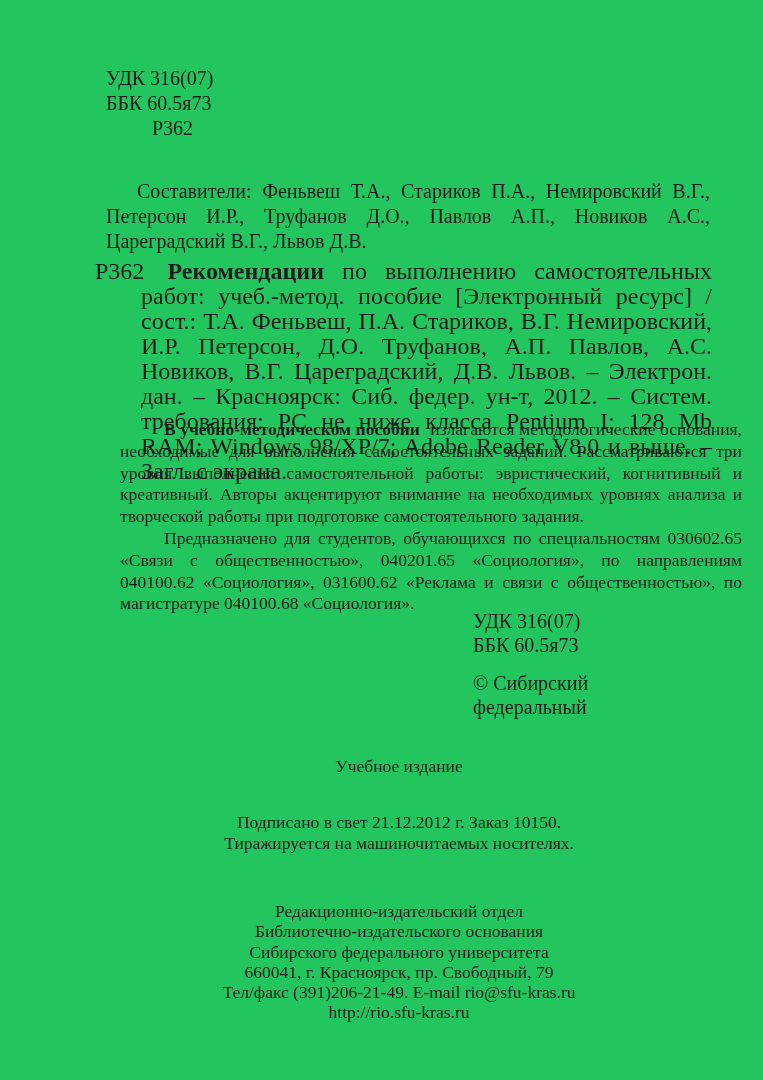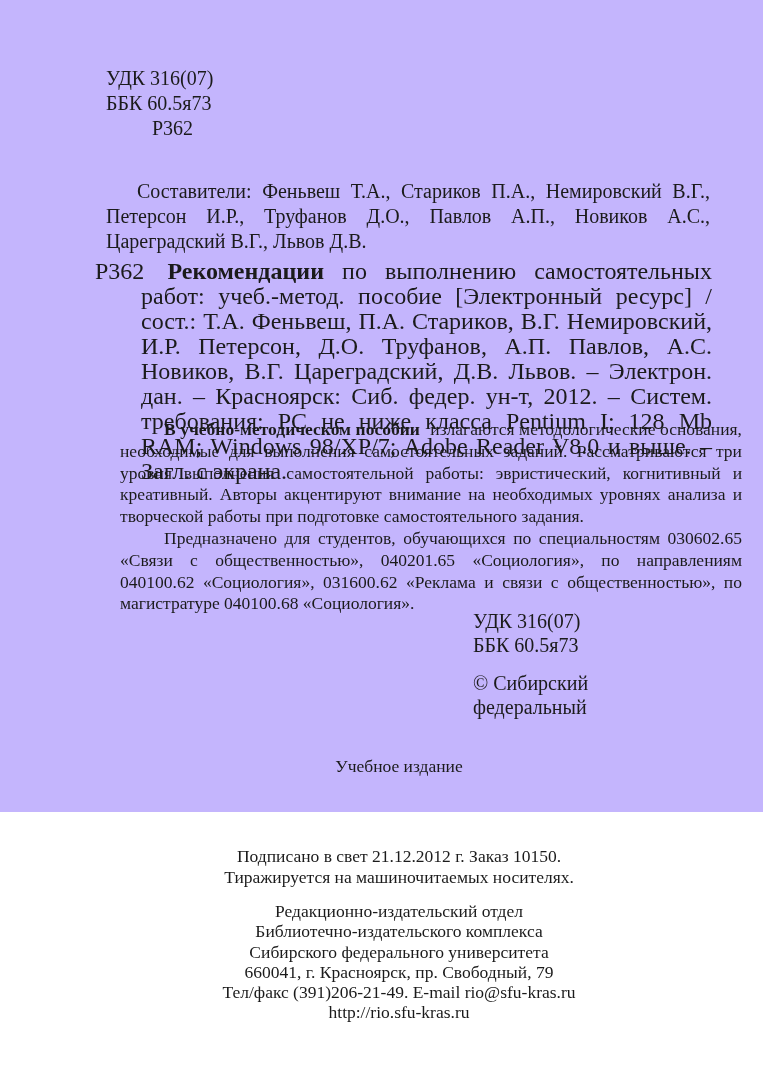--- a/index.html
+++ b/index.html
@@ -3,21 +3,21 @@
 <meta charset="utf-8">
 <style>
   * { margin: 0; padding: 0; box-sizing: border-box; }
   html, body { width: 763px; height: 1080px; }
   body {
     background: #ffffff;
     color: #1b1b1b;
     font-family: "Liberation Serif", "DejaVu Serif", serif;
     overflow: hidden;
   }
-  .page { position: relative; width: 763px; height: 812px; background: #c4b5fd; }
+  .page { position: relative; width: 763px; height: 1080px; background: #22c55e; }
   .abs { position: absolute; }
 
   
   .top-codes { left: 106px; top: 66px; font-size: 20px; line-height: 25px; }
   .top-codes .code-indent { padding-left: 46px; }
 
   
   .compilers {
     left: 106px; top: 179px; width: 604px;
     font-size: 20px; line-height: 25px;
@@ -44,21 +44,21 @@
   .annotation b { padding-right: 6px; }
 
   
   .bottom-codes { left: 473px; top: 610px; font-size: 20px; line-height: 23.5px; }
   .copyright    { left: 473px; top: 672px; font-size: 20px; line-height: 23.5px; }
 
   
   .centered { left: 88px; width: 622px; text-align: center; font-size: 17.5px; }
   .edition   { top: 756px; line-height: 21px; }
   .prepared  { top: 796px; line-height: 21px; }
-  .release   { top: 846px; line-height: 21px; }
+  .release   { top: 812px; line-height: 21px; }
   .publisher { top: 901px; line-height: 20.3px; }
 </style>
 </head>
 <body>
 
 <div class="page">
 
   <div class="abs top-codes">
     <div>УДК 316(07)</div>
     <div>ББК 60.5я73</div>
@@ -94,20 +94,20 @@
   <div class="abs centered edition">Учебное издание</div>
 
 
   <div class="abs centered release">
     <div>Подписано в свет 21.12.2012 г. Заказ 10150.</div>
     <div>Тиражируется на машиночитаемых носителях.</div>
   </div>
 
   <div class="abs centered publisher">
     <div>Редакционно-издательский отдел</div>
-    <div>Библиотечно-издательского комплекса</div>
+    <div>Библиотечно-издательского основания</div>
     <div>Сибирского федерального университета</div>
     <div>660041, г. Красноярск, пр. Свободный, 79</div>
     <div>Тел/факс (391)206-21-49. E-mail rio@sfu-kras.ru</div>
     <div>http://rio.sfu-kras.ru</div>
   </div>
 
 </div>
 
 </body></html>

